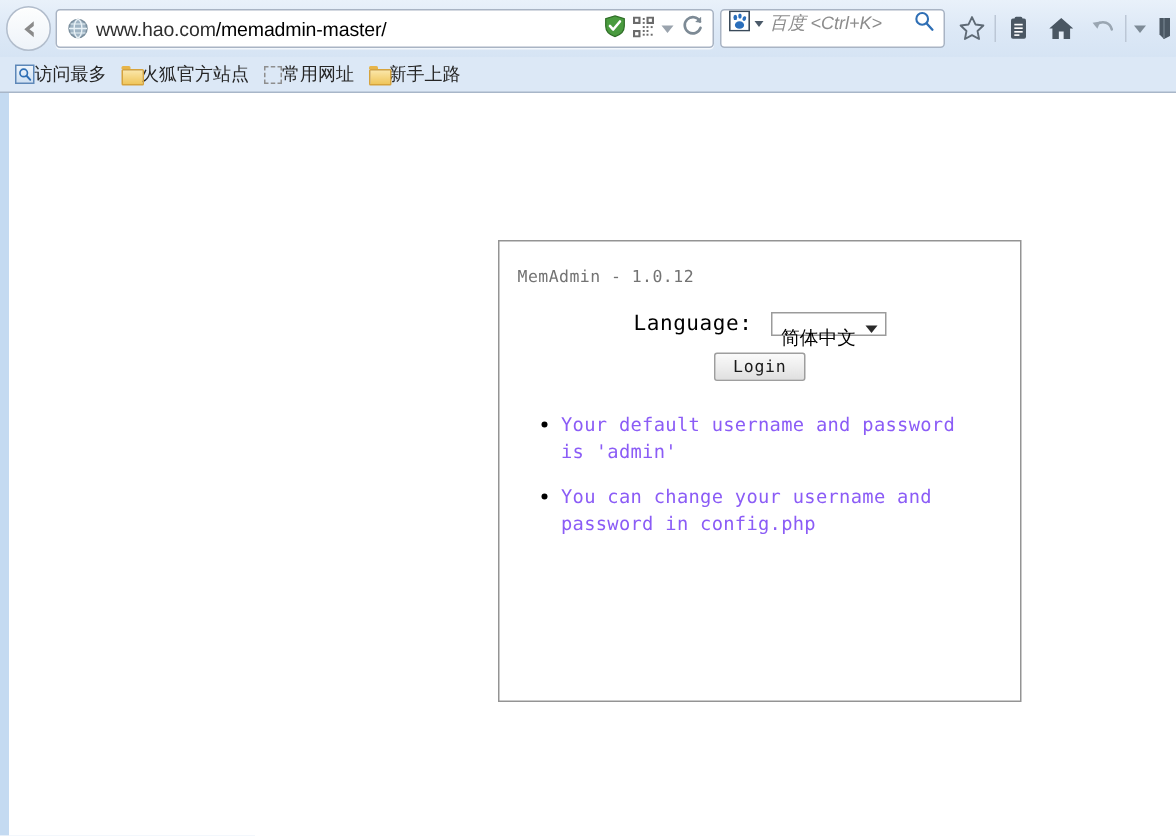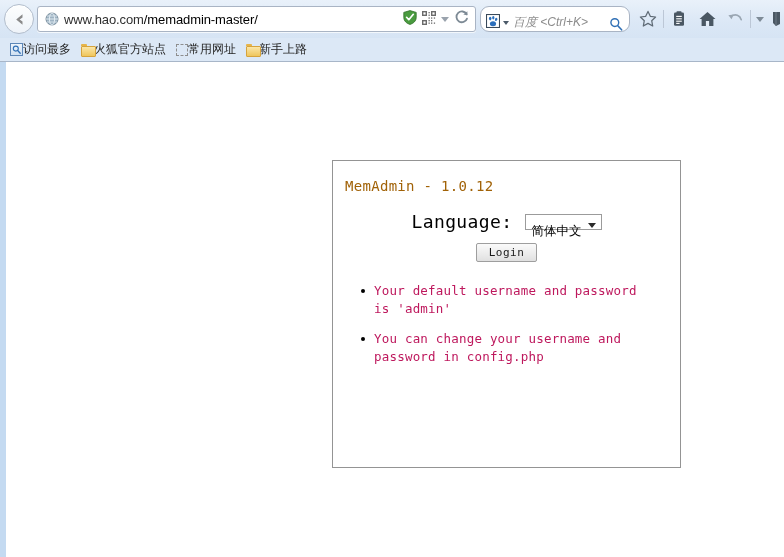--- a/index.html
+++ b/index.html
@@ -96,23 +96,23 @@
     border-top: 5px solid #9aa3ad;
   }
 
   
   .searchbox {
     flex: 0 0 auto;
     width: 150px;
     height: 26px;
     background: #ffffff;
     border: 1px solid #a9b4c4;
-    border-radius: 9px;
-    display: flex;
-    align-items: flex-end;
+    border-radius: 3px;
+    display: flex;
+    align-items: flex-start;
     margin-left: 4px;
   }
   .search-engine {
     display: flex;
     align-items: center;
     gap: 3px;
     padding: 0 4px 0 5px;
     flex: 0 0 auto;
   }
   .search-placeholder {
@@ -248,22 +248,22 @@
     left: 326px;
     top: 98px;
     width: 349px;
     height: 308px;
     border: 1px solid #949494;
     background: #ffffff;
     font-family: "DejaVu Sans Mono", "Liberation Mono", monospace;
   }
 
   .panel-title {
-    font-size: 14px;
-    color: #a16207;
+    font-size: 11px;
+    color: #737373;
     padding: 17px 0 0 12px;
     letter-spacing: 0.3px;
   }
 
   .form-rows {
     margin-top: 19px;
   }
   .form-row {
     display: flex;
     align-items: center;
@@ -292,21 +292,21 @@
   }
 
   .lang-row {
     display: flex;
     align-items: center;
     justify-content: center;
     margin-bottom: 10px;
     margin-top: 17px;
   }
   .lang-label {
-    font-size: 18px;
+    font-size: 14px;
     color: #000;
     padding-right: 12px;
     letter-spacing: 0.4px;
   }
   .select-box {
     height: 16px;
     border: 1px solid #9b9b9b;
     background: #fff;
     display: flex;
     align-items: flex-start;
@@ -348,21 +348,21 @@
     margin: 20px 0 0 26px;
     padding: 0;
     width: 290px;
   }
   .notes li {
     list-style: none;
     position: relative;
     padding-left: 15px;
     font-size: 12.5px;
     line-height: 18px;
-    color: #be185d;
+    color: #8b5cf6;
     margin-bottom: 12px;
     letter-spacing: 0.2px;
     font-family: "DejaVu Sans Mono", "Liberation Mono", monospace;
   }
   .notes li::before {
     content: "";
     position: absolute;
     left: 2px;
     top: 7px;
     width: 4px;

